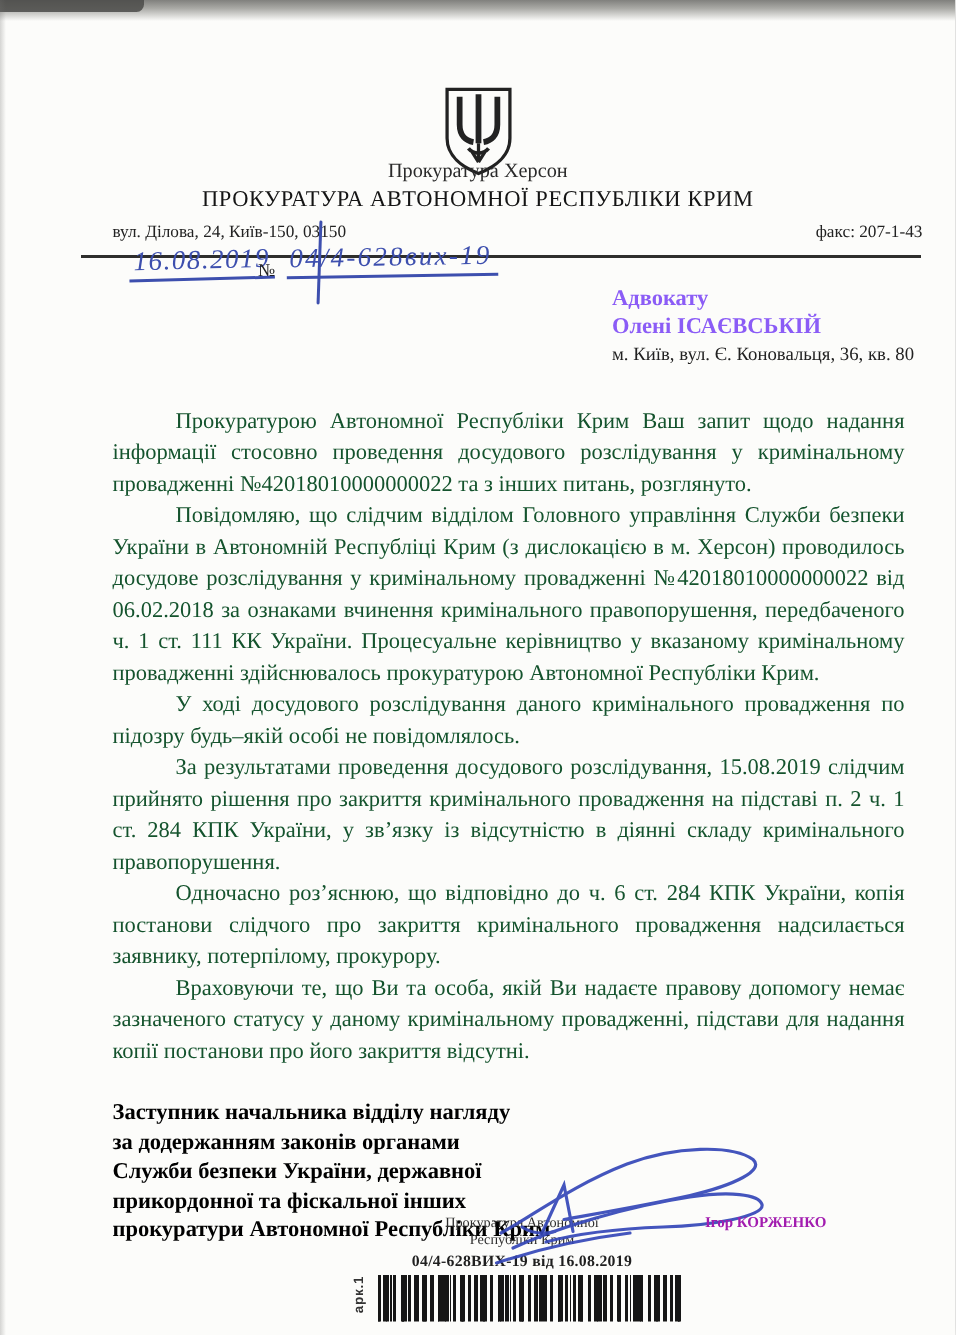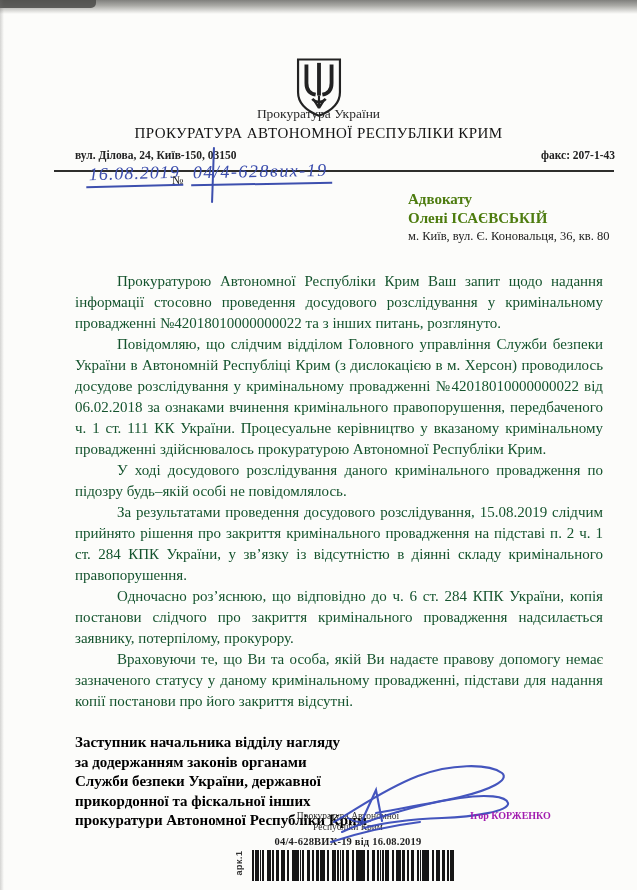--- a/index.html
+++ b/index.html
@@ -30,21 +30,21 @@
   .emblem-wrap { position:absolute; top:57px; left:0; right:0; display:flex; justify-content:center; }
   .org-small {
     position:absolute; top:106px; left:0; right:0;
     text-align:center; font-size:13.5px; color:#2a2a2a;
   }
   .org-title {
     position:absolute; top:125px; left:0; right:0;
     text-align:center; font-size:15px; letter-spacing:.4px; color:#141414;
     white-space:nowrap;
   }
-  .addr-row { position:absolute; top:149px; left:75px; right:22px; font-size:11.5px; color:#222;font-weight:bold; }
+  .addr-row { position:absolute; top:149px; left:75px; right:22px; font-size:11.5px; color:#222; }
   .addr-left { float:left; }
   .addr-right { float:right; }
   .rule { position:absolute; top:170px; left:54px; width:560px; height:2px; background:#2e2e2c; }
   
   .hw { font-style:italic; color:#3d4fae; }
   .hw-date {
     position:absolute; top:163px; left:86px;
     font-size:18px; letter-spacing:1px;
     border-bottom:2px solid #3d4fae; padding:0 3px 1px 3px;
     transform:rotate(-1.5deg);
@@ -55,21 +55,21 @@
     font-size:18px; letter-spacing:1.5px;
     border-bottom:2px solid #3d4fae; padding:0 4px 1px 2px;
     transform:rotate(-1deg);
   }
   .pen-stroke {
     position:absolute; top:147px; left:212px; width:2px; height:56px;
     background:#3d4fae; transform:rotate(2deg); border-radius:1px;
   }
   
   .recipient { position:absolute; top:190px; left:408px; width:215px; }
-  .recipient .r-bold { font-weight:bold; font-size:15px; line-height:18.5px; color:#4d7c0f; }
+  .recipient .r-bold { font-weight:bold; font-size:15px; line-height:18.5px; color:#8b5cf6; }
   .recipient .r-addr { font-size:12.5px; margin-top:2px; color:#222; }
   
   .body-text {
     position:absolute; top:271px; left:75px; width:528px;
     font-size:15px; line-height:21px; text-align:justify; color:#14532d;
   }
   .body-text p { margin:0; text-indent:42px; }
   
   .signoff {
     position:absolute; top:733px; left:75px; width:345px;
@@ -116,21 +116,21 @@
       <g stroke="#222" stroke-width="4.6" fill="none">
         <path d="M15,9 V31 C15,40 20,44 26,45"></path>
         <path d="M45,9 V31 C45,40 40,44 34,45"></path>
         <path d="M30,7 V46"></path>
       </g>
       <path d="M22,50 C26,55 34,55 38,50" stroke="#222" stroke-width="3" fill="none"></path>
       <path d="M30,46 V61 M30,61 L25,53 M30,61 L35,53" stroke="#222" stroke-width="2.6" fill="none"></path>
     </svg>
   </div>
 
-  <div class="org-small">Прокуратура України</div>
+  <div class="org-small">Прокуратура Херсон</div>
   <div class="org-title">ПРОКУРАТУРА АВТОНОМНОЇ РЕСПУБЛІКИ КРИМ</div>
 
   <div class="addr-row">
     <span class="addr-left">вул. Ділова, 24, Київ-150, 03150</span>
     <span class="addr-right">факс: 207-1-43</span>
   </div>
 
   <div class="rule"></div>
 
   <div class="hw hw-date">16.08.2019</div>

